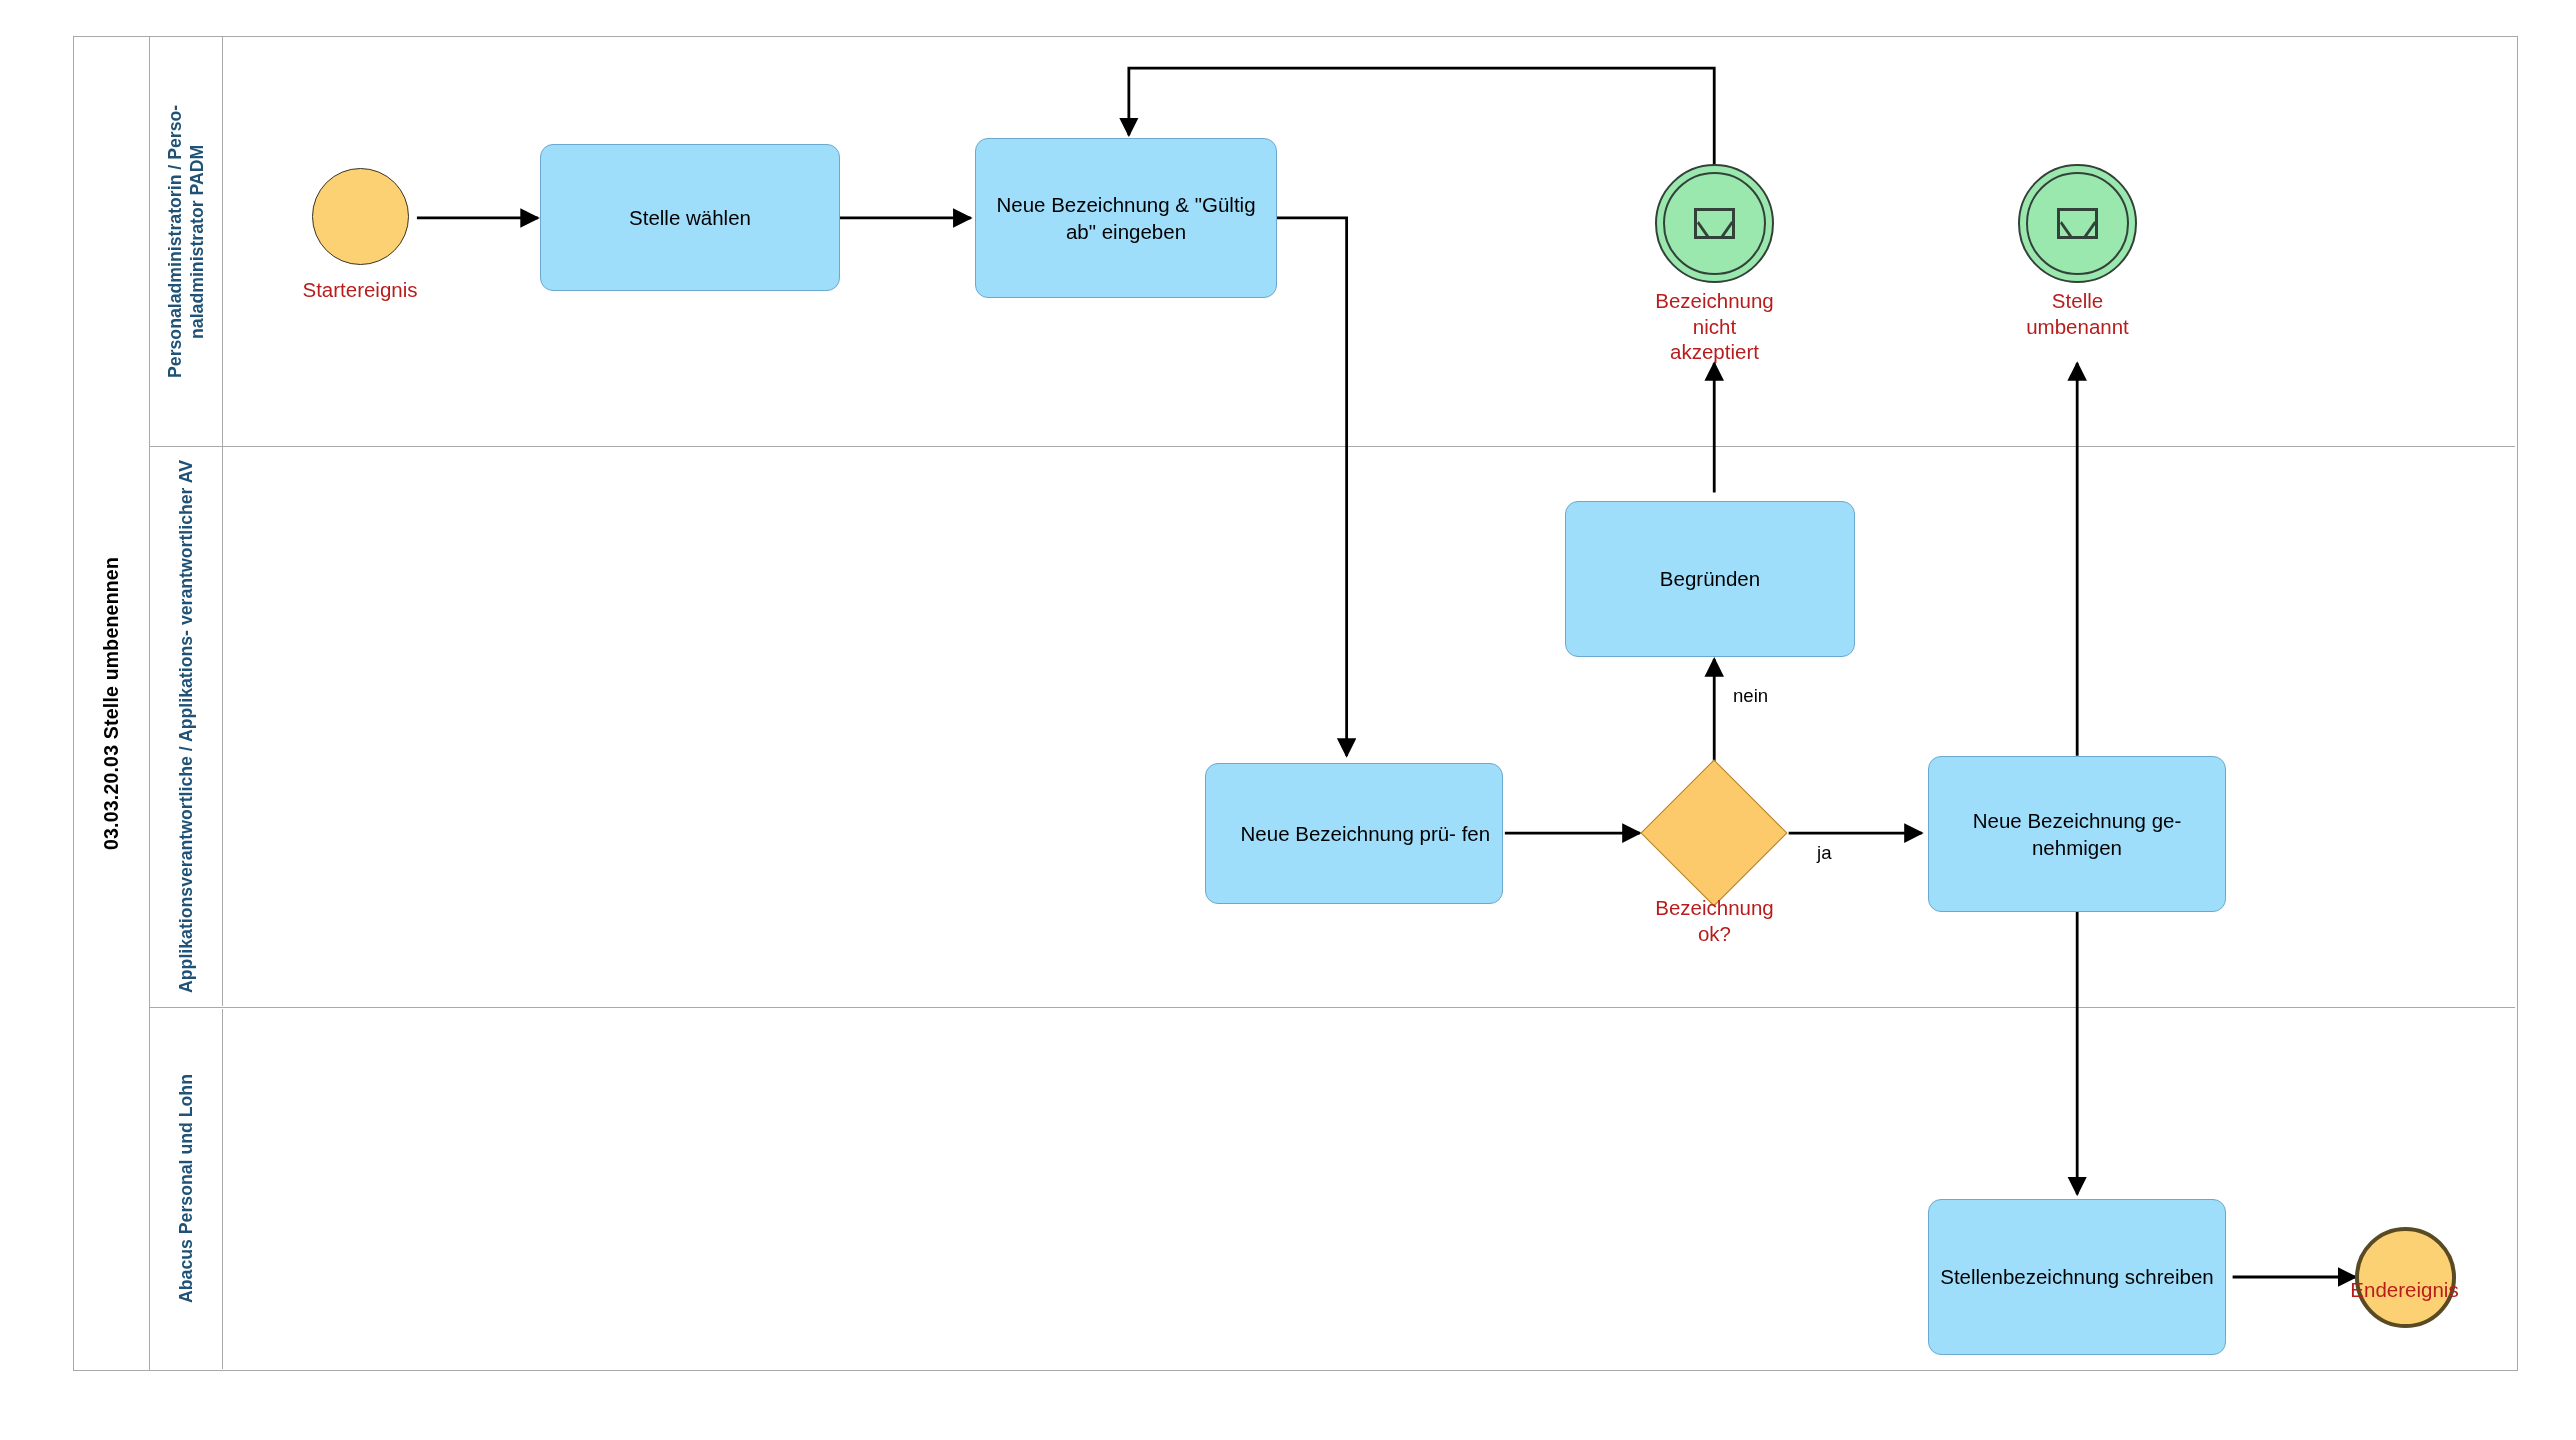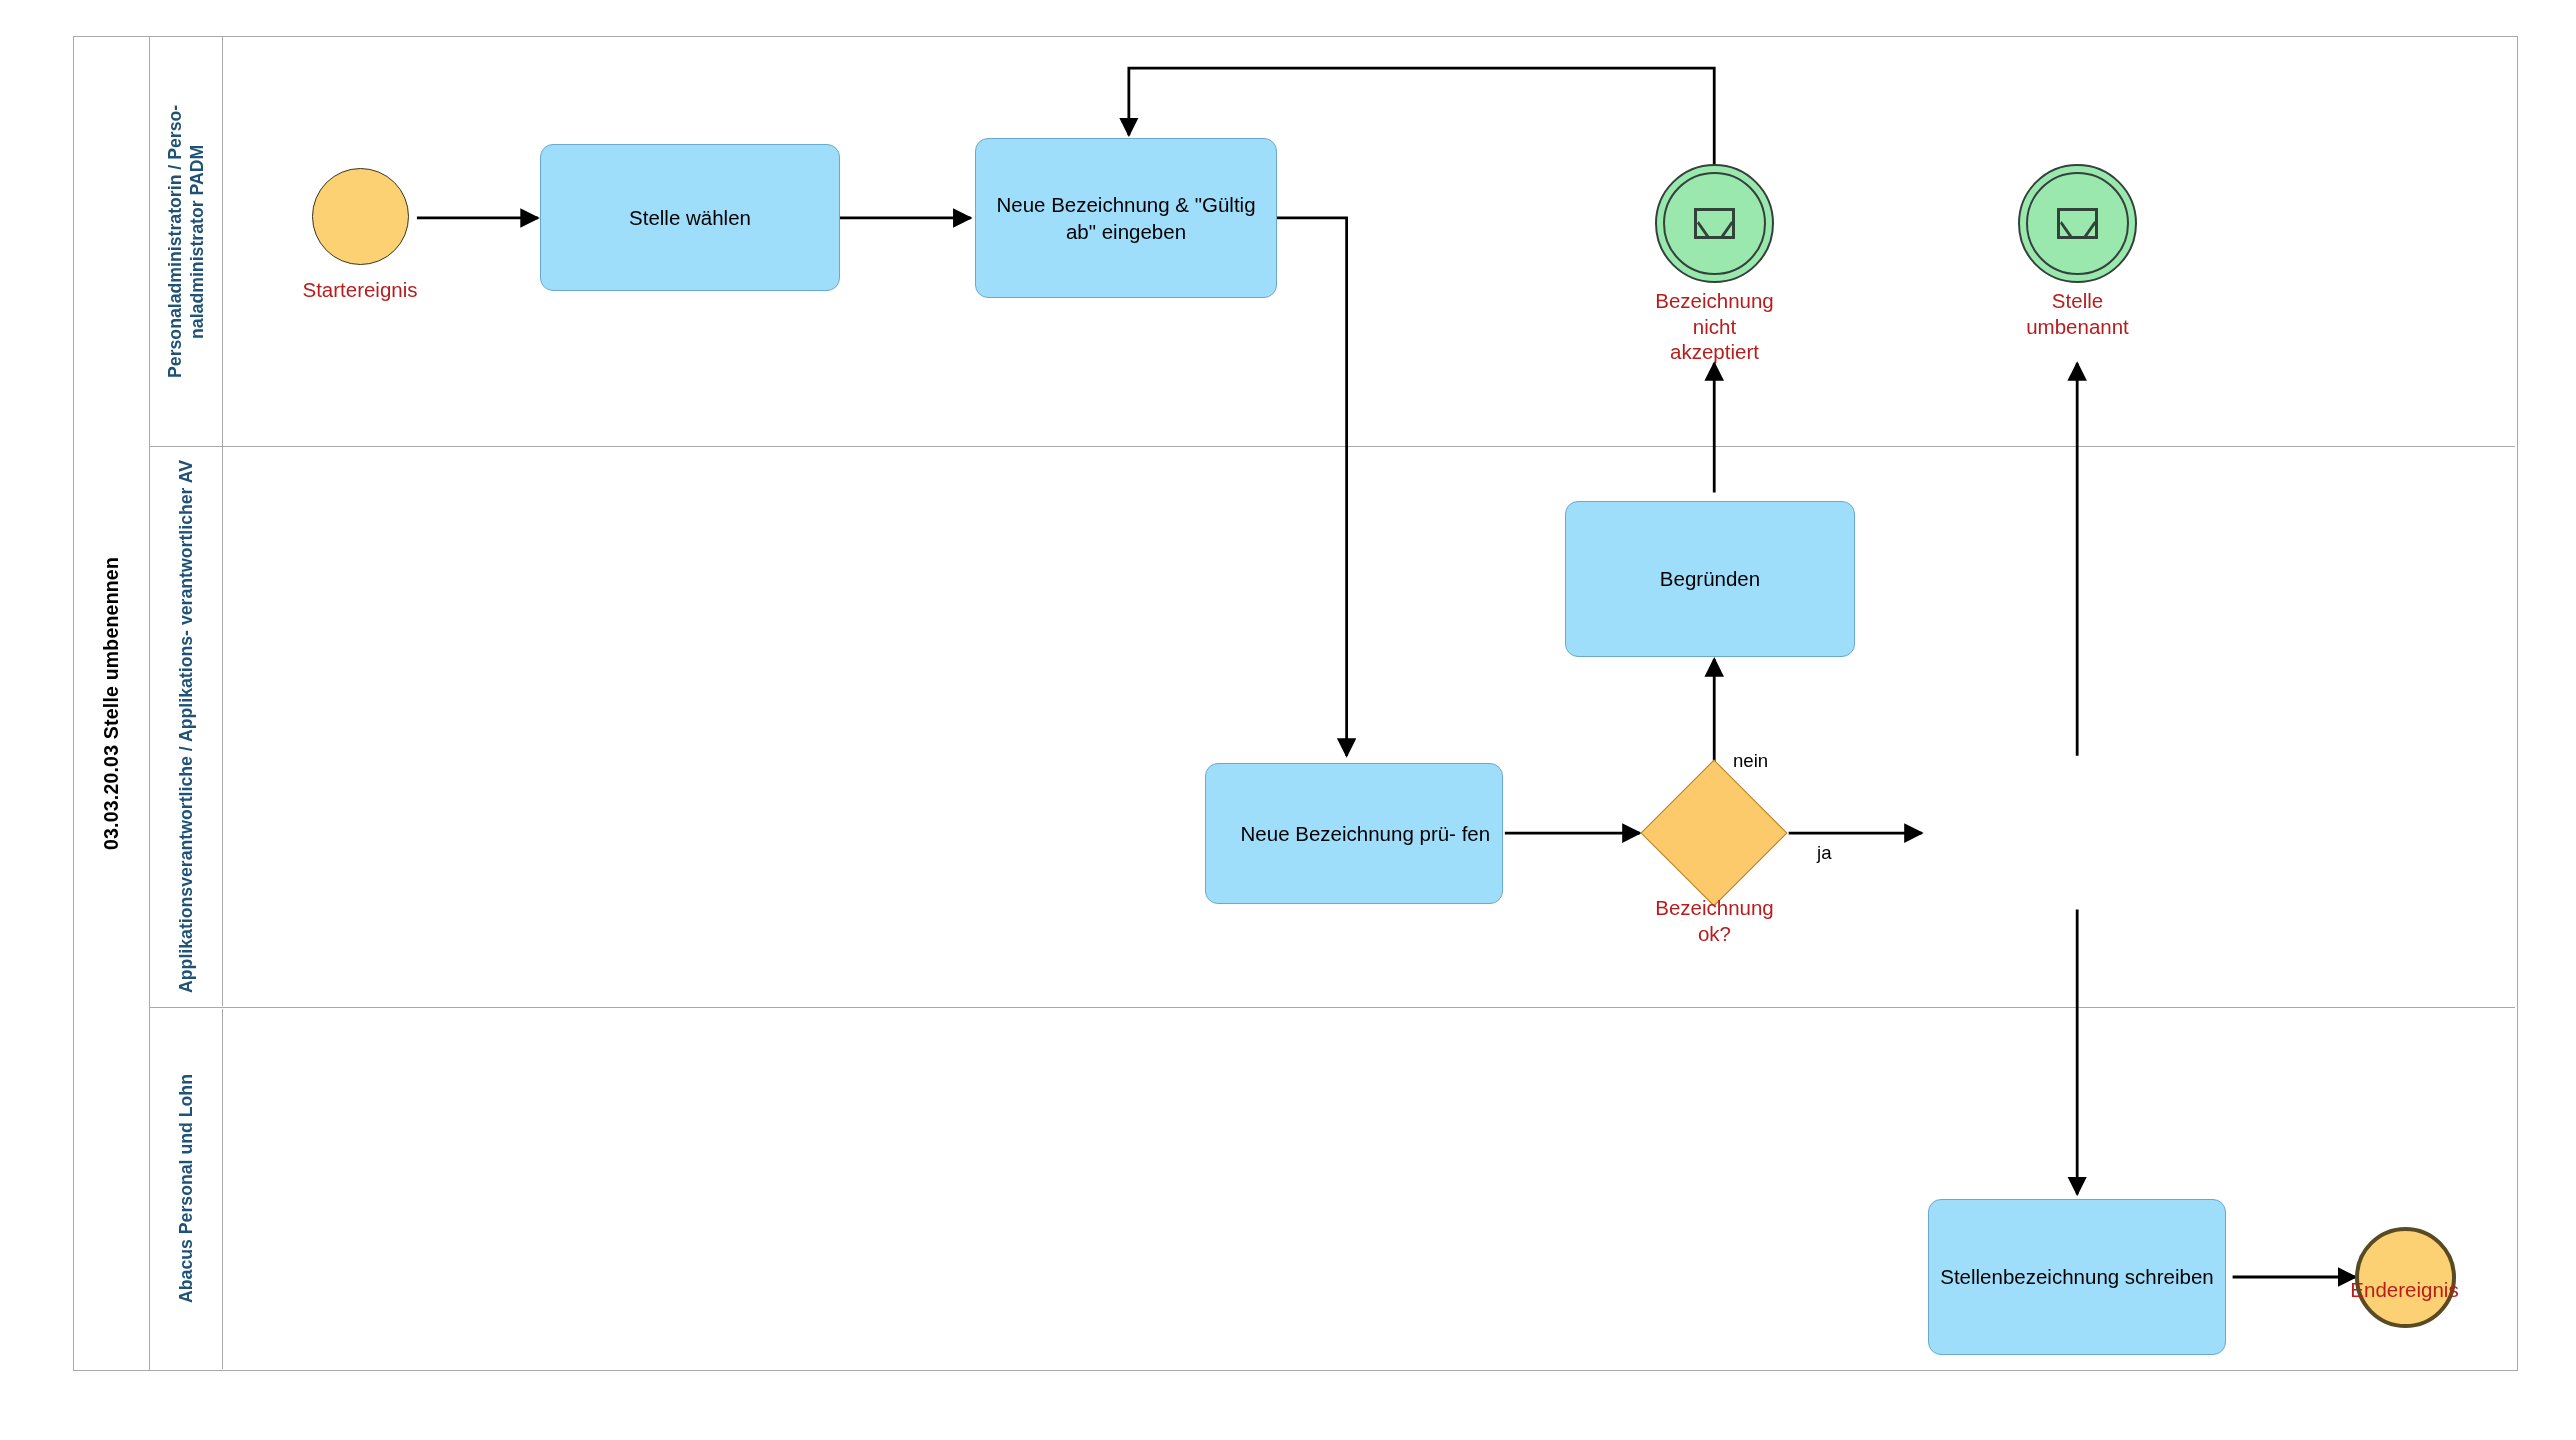--- a/index.html
+++ b/index.html
@@ -287,23 +287,27 @@
 
   <div class="node task" style="left:1205px; top:763px; width:298px; height:141px;padding-left:32px;">
     <span>Neue Bezeichnung prü-
 fen</span>
   </div>
 
   <div class="node gateway" style="left:1662px; top:781px; width:104px; height:104px;"></div>
   <div class="node-label" style="left:1603px; top:895px; width:223px;">Bezeichnung
 ok?</div>
 
-  <div class="edge-label" style="left:1733px; top:750px;">nein</div>
+  <div class="edge-label" style="left:1733px; top:685px;">nein</div>
   <div class="edge-label" style="left:1817px; top:842px;">ja</div>
 
+  <div class="node task" style="left:1928px; top:756px; width:298px; height:156px;">
+    <span>Neue Bezeichnung ge-
+nehmigen</span>
+  </div>
 
   <div class="node task" style="left:1928px; top:1199px; width:298px; height:156px;">
     <span>Stellenbezeichnung
 schreiben</span>
   </div>
 
   <div class="node event-end-plain" style="left:2355px; top:1227px; width:101px; height:101px;"></div>
   <div class="node-label" style="left:2293px; top:1277px; width:223px;">Endereignis</div>
 
 </div>

